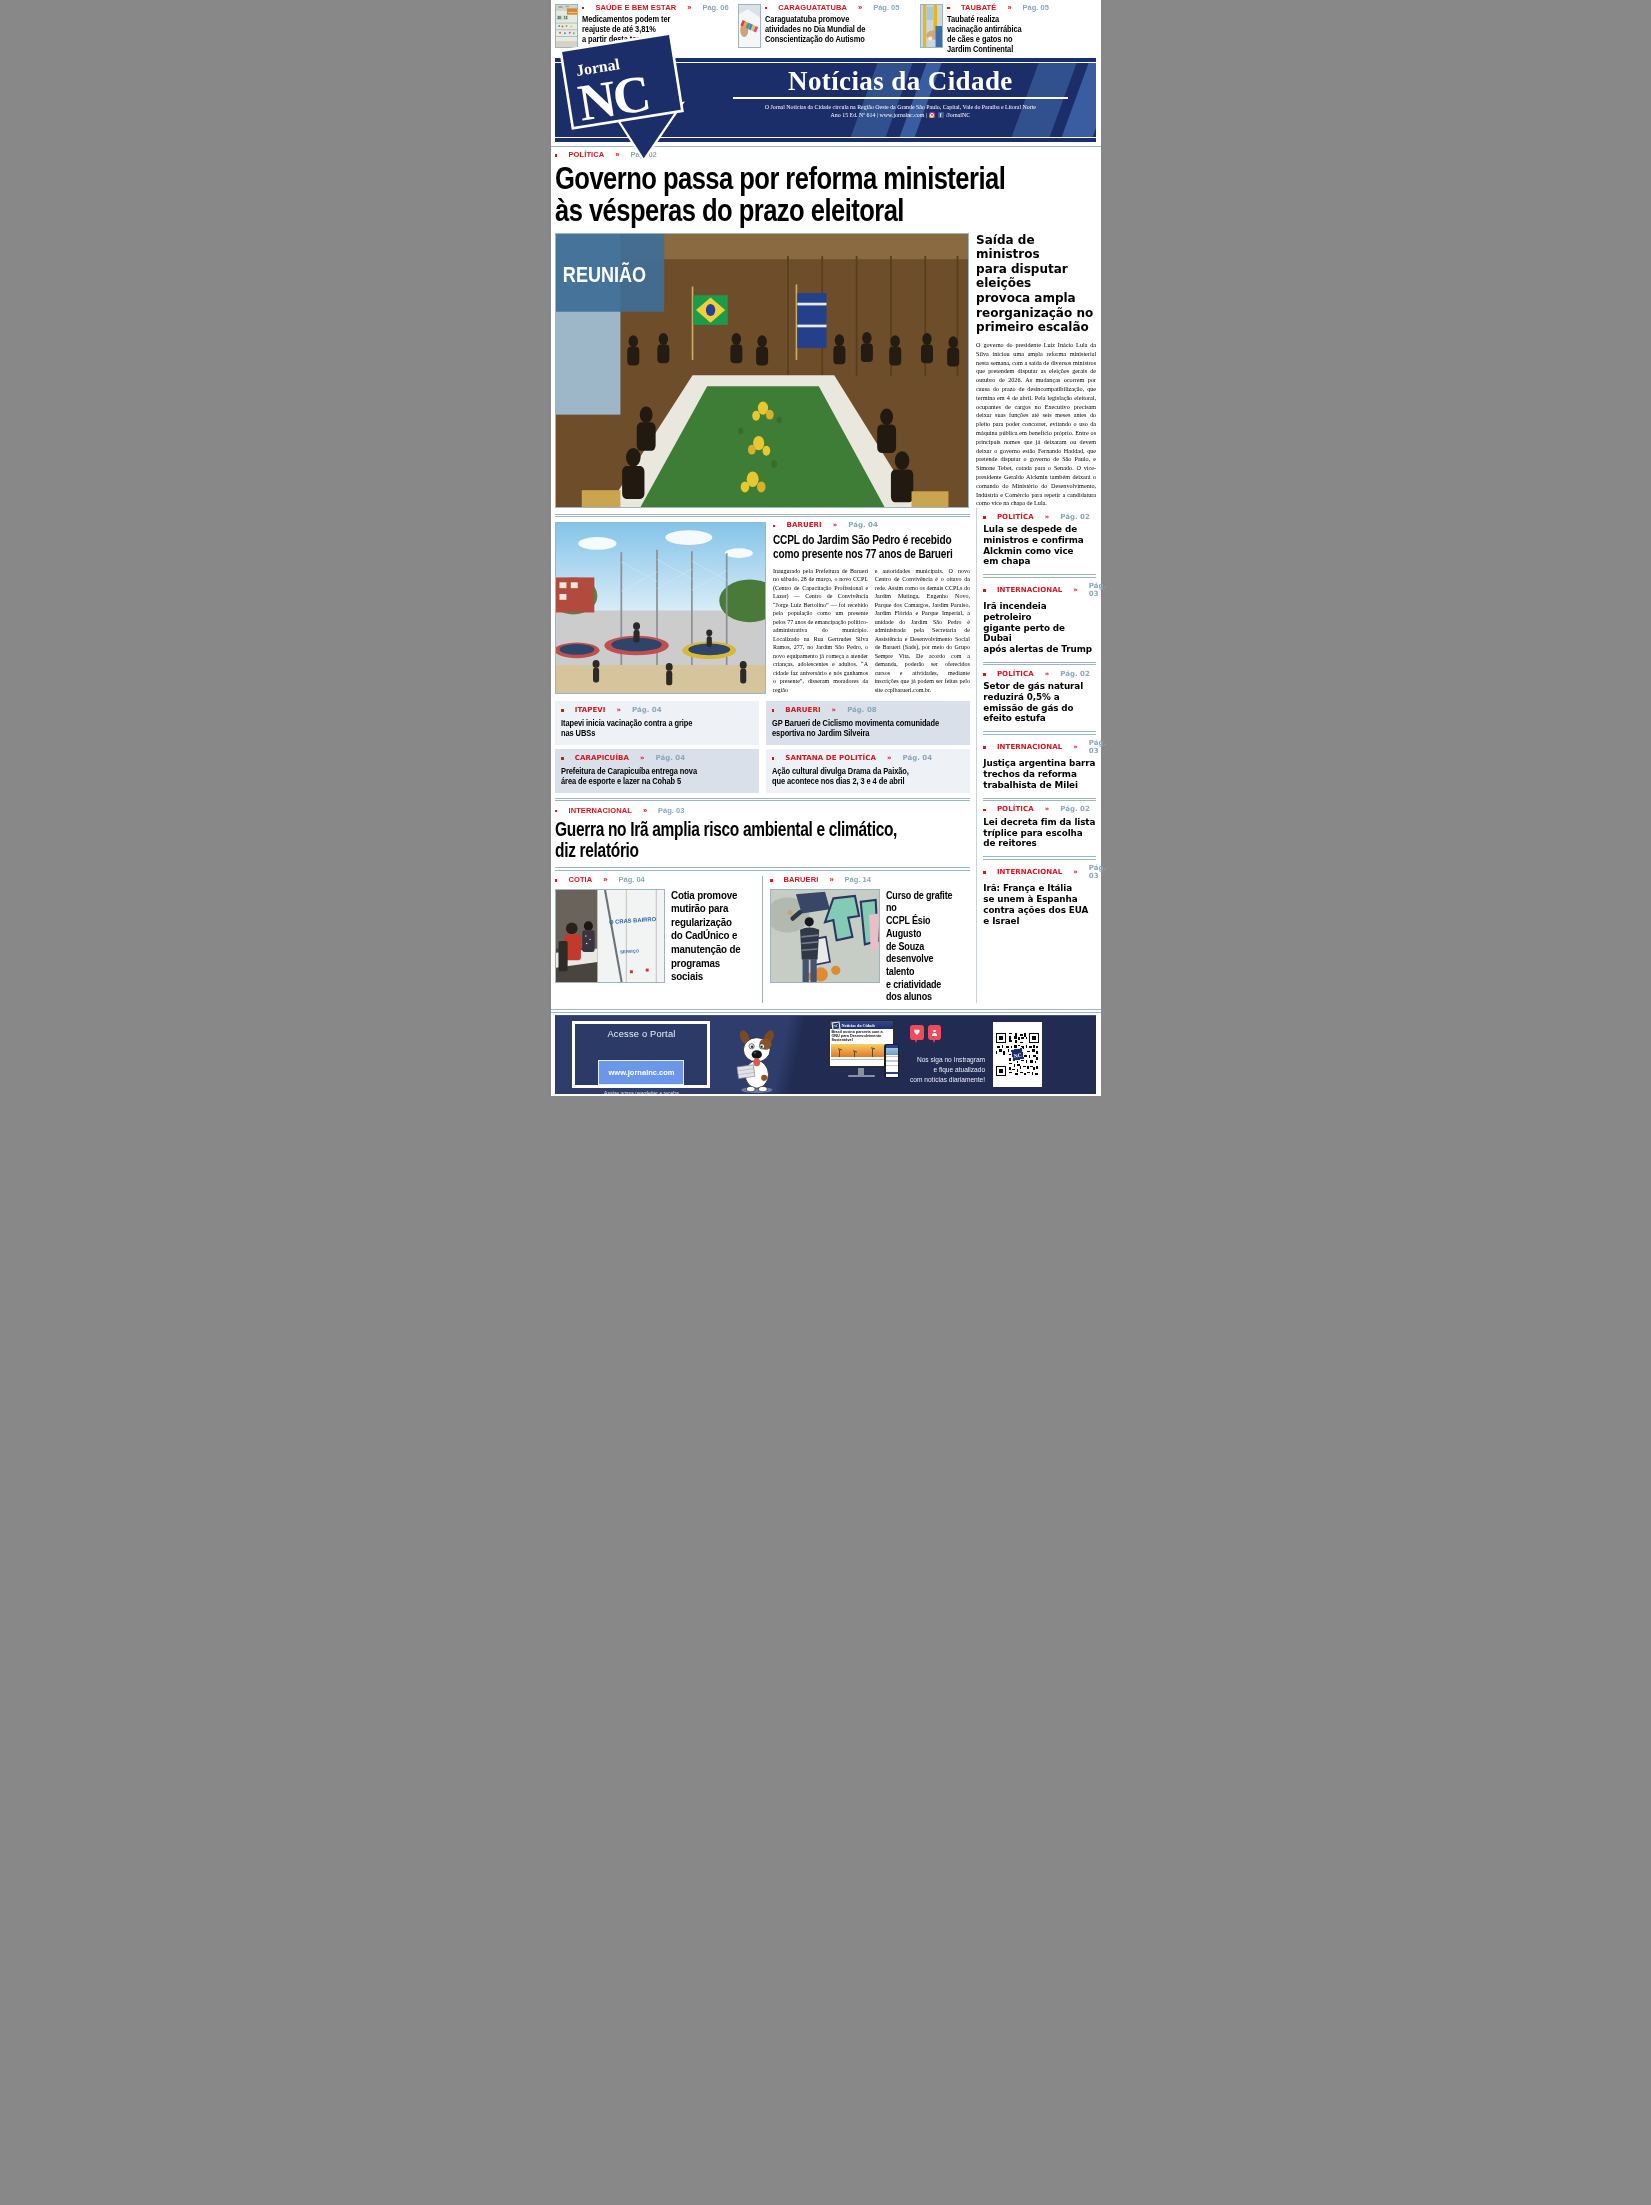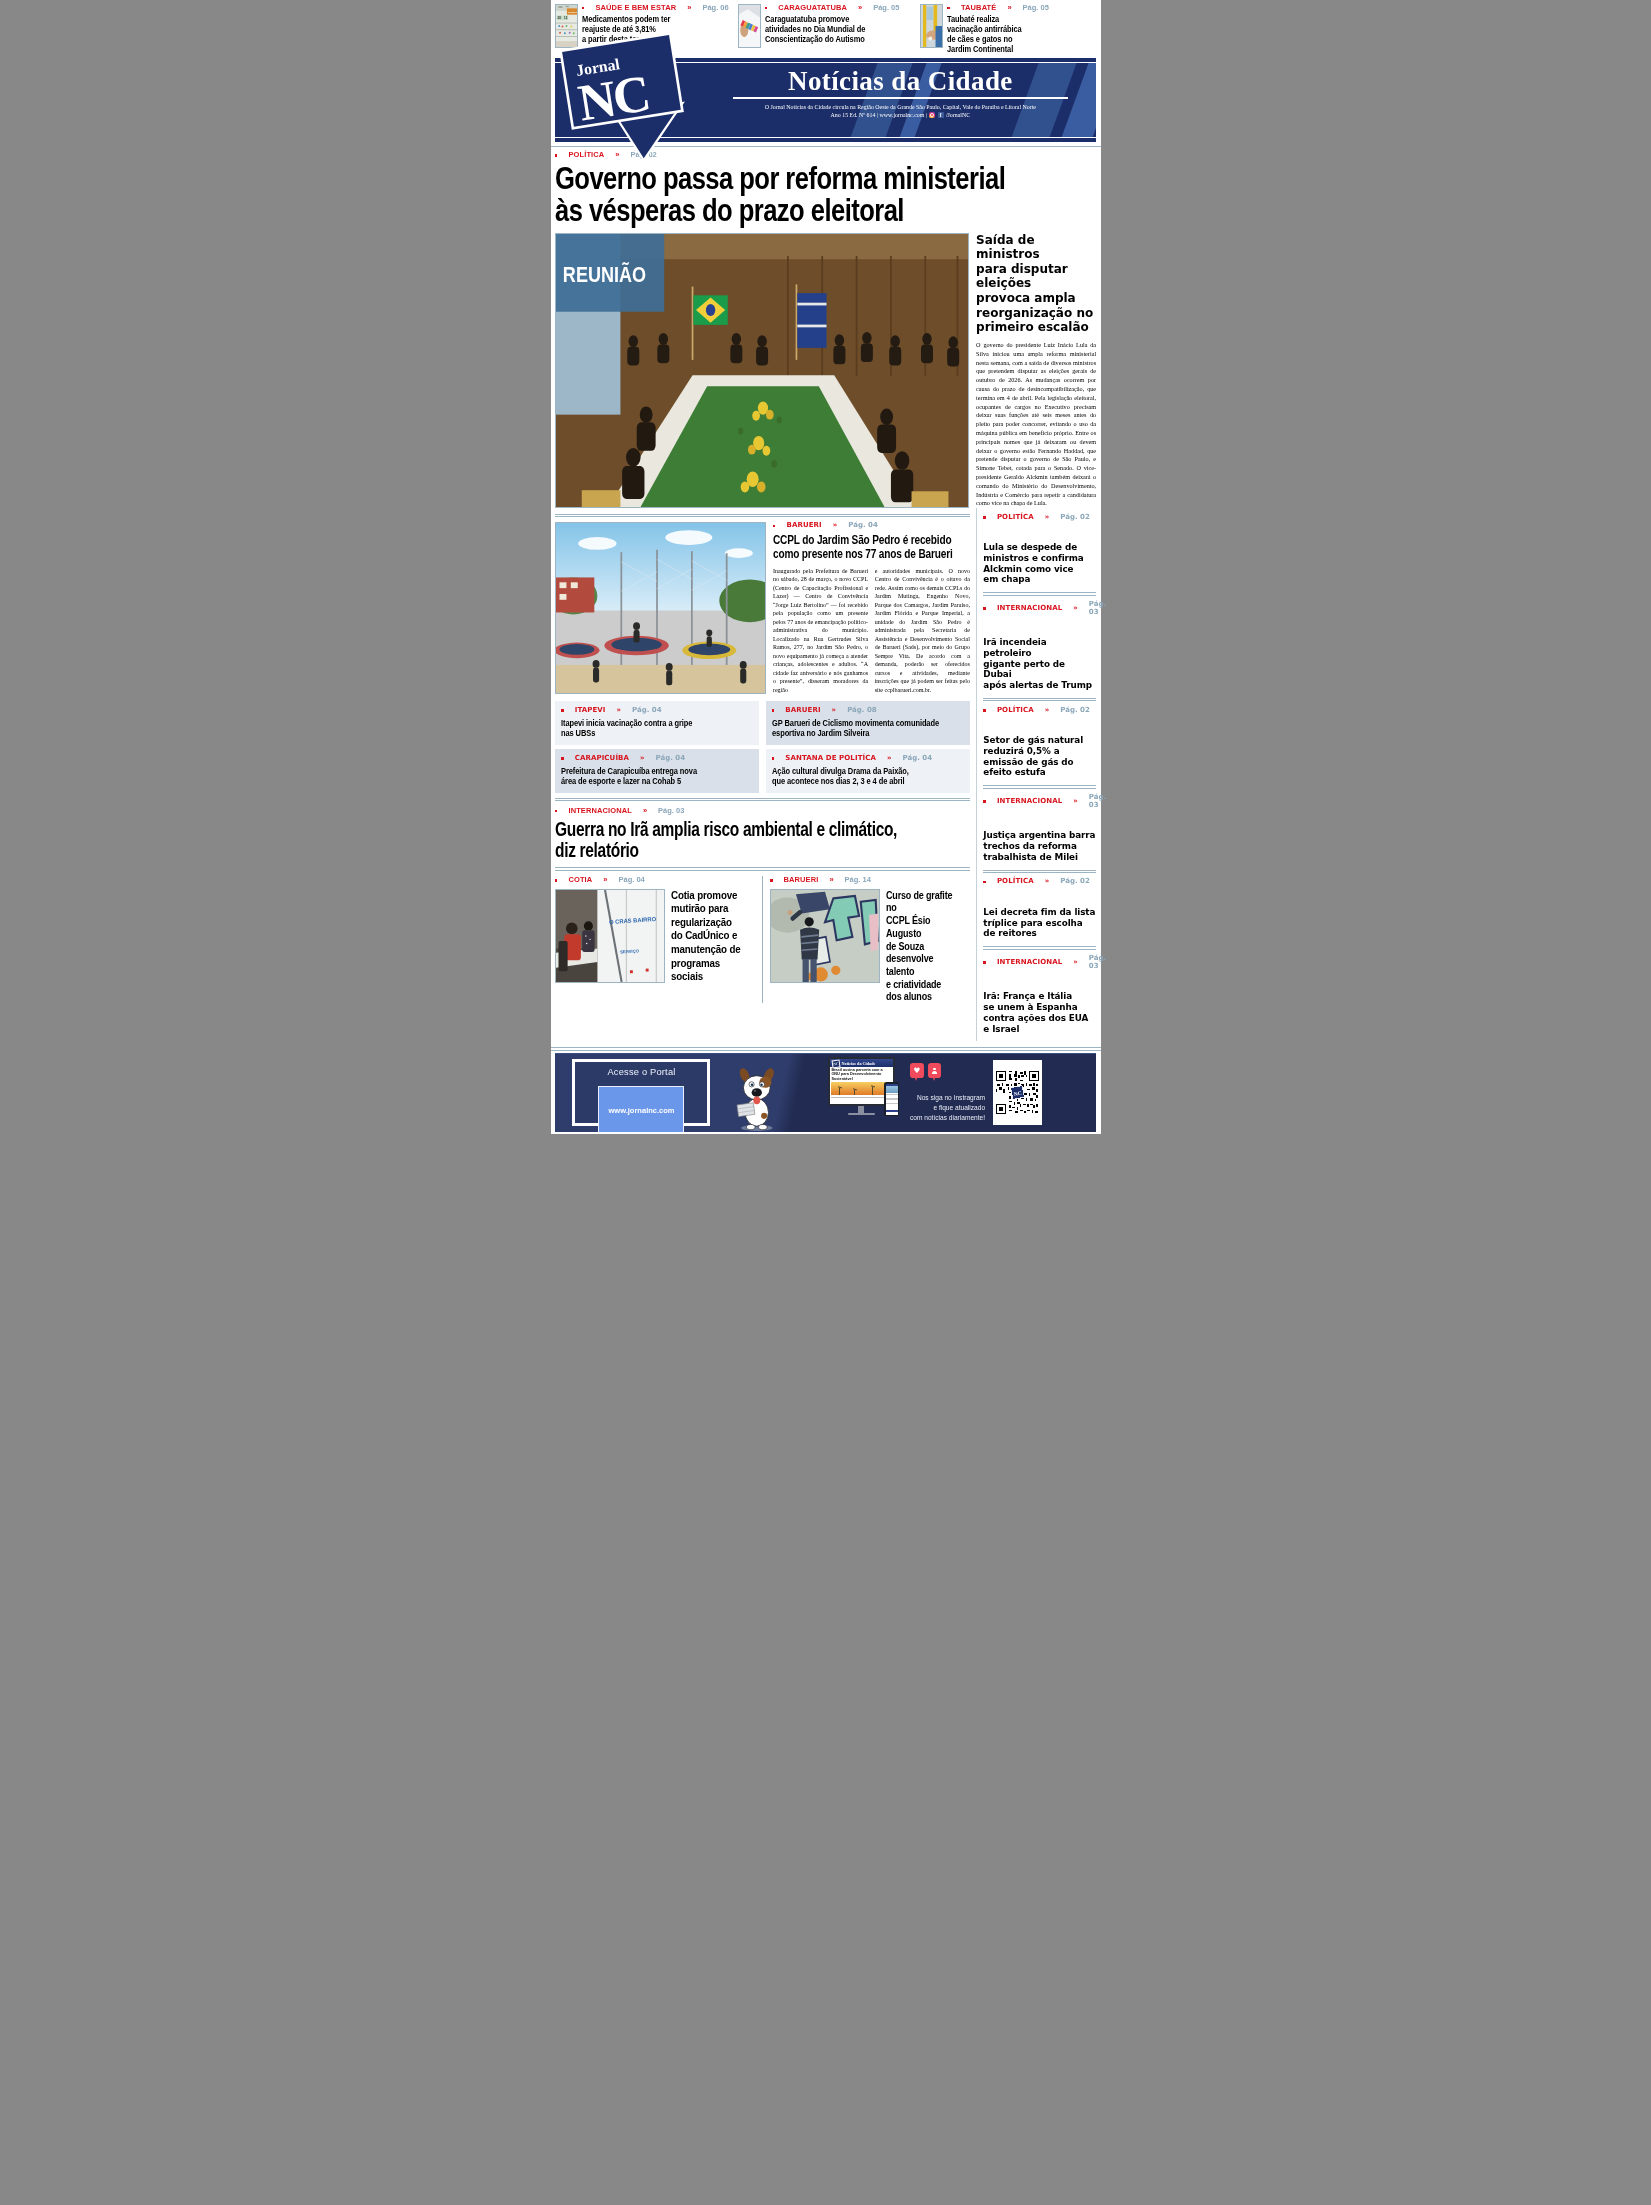--- a/index.html
+++ b/index.html
@@ -51,21 +51,21 @@
   .photo-fill svg{position:absolute;inset:0;width:100%;height:100%}
   .lead-photo{flex:1;min-height:190px}
   .lead-right{width:120px;flex:none}
   .deck{font-family:"DejaVu Sans",sans-serif;font-weight:bold;font-size:12px;line-height:1.22}
   .body-text{font-family:"Liberation Serif",serif;font-size:6.2px;line-height:1.42;text-align:justify;margin-top:6.2px}
   
   .main-row{display:flex;gap:0;margin:0 4.4px}
   .main-left{flex:1;min-width:0}
   .sidebar{width:120px;flex:none;border-left:0.9px solid #c5d2da;margin-left:6.2px;padding-left:6.2px}
   .sb-item{padding:5.3px 0 7px}
-  .sb-hl{font-family:"DejaVu Sans",sans-serif;font-weight:bold;font-size:8.8px;line-height:1.22;margin-top:21px;letter-spacing:-0.1px}
+  .sb-hl{font-family:"DejaVu Sans",sans-serif;font-weight:bold;font-size:8.8px;line-height:1.22;margin-top:3px;letter-spacing:-0.1px}
   .sb-rule{border-top:1.3px solid #9db5c3;border-bottom:0.9px solid #9db5c3;height:3.5px}
   
   .mid-row{display:flex;gap:7px;align-items:stretch;margin-top:0.9px}
   .mid-photo{width:211px;flex:none;min-height:150px}
   .ccpl-col{flex:1;min-width:0}
   .ccpl-hl{font-weight:bold;font-size:12.3px;line-height:1.1;letter-spacing:-0.2px;margin-top:4.4px}
   .ccpl-body{display:flex;gap:6.6px;margin-top:5.3px}
   .ccpl-body p{flex:1;font-family:"Liberation Serif",serif;font-size:6px;line-height:1.42;text-align:justify}
   
   .boxes{display:grid;grid-template-columns:1fr 1fr;gap:4.4px 6.2px;margin-top:7px}
@@ -80,21 +80,21 @@
   .b-story{flex:1;min-width:0}
   .b-right{border-left:0.9px solid #9db5c3;padding-left:7px;margin-left:7px}
   .b-flex{display:flex;gap:6.2px;margin-top:4.4px}
   .b-photo{width:110px;height:94px;flex:none}
   .b-hl-cotia{font-weight:bold;font-size:11.5px;line-height:1.18;letter-spacing:-0.2px}
   .b-hl-graf{font-weight:bold;font-size:10.6px;line-height:1.2;letter-spacing:-0.2px}
   
   .footer{position:relative;height:79px;margin:1.8px 4.4px 0;background:linear-gradient(102deg,#2f3d6c 0%,#2f3d6c 42%,#222c52 45%,#222c52 100%);border-top:1.3px solid #3d4e86;overflow:hidden}
   .portal{position:absolute;left:17.6px;top:5.3px;width:138px;height:67px;border:3.5px solid #fff;background:#2c3a68;color:#fff;text-align:center;padding-top:5.3px}
   .portal-title{font-size:9.3px;color:#eef2fb;letter-spacing:0.2px}
-  .portal-btn{width:86px;margin:9px auto 0;background:#6b97ea;border:0.9px solid #e8eefc;color:#fff;font-weight:bold;font-size:7.5px;padding:19px 0;cursor:pointer}
+  .portal-btn{width:86px;margin:21px auto 0;background:#6b97ea;border:0.9px solid #e8eefc;color:#fff;font-weight:bold;font-size:7.5px;padding:7px 0;cursor:pointer}
   .portal-news{font-size:5px;color:#dfe6f2;margin-top:4.9px;line-height:1.5}
   .dog{position:absolute;left:179px;bottom:0.9px;width:46px;height:67px}
   .monitor{position:absolute;left:273px;top:3.5px;width:67px}
   .mon-frame{width:67px;height:49px;background:#262b35;border-radius:2.6px;padding:2.2px}
   .mon-screen{background:#fff;width:100%;height:100%;overflow:hidden}
   .mini-mast{background:linear-gradient(#33478f,#1c2e6a);color:#fff;font-family:"Liberation Serif",serif;font-size:4.2px;font-weight:bold;padding:1.3px 0.9px 1.3px 11.5px;position:relative}
   .mini-logo{position:absolute;left:1.8px;top:0.4px;width:7.5px;height:7.5px;background:#1c2e6a;border:0.4px solid #fff;transform:rotate(-8deg);color:#fff;font:bold 3.5px/6.6px "Liberation Serif",serif;text-align:center}
   .mini-headline{font-weight:bold;font-size:3.8px;line-height:1.15;padding:0.9px 1.3px;color:#111}
   .mini-image{height:13.2px;margin:0.4px 1.3px;background:linear-gradient(#f7cf62,#e07a28);position:relative}
   .turb{position:absolute;bottom:0;width:0.9px;height:7px;background:#5a4a30}

